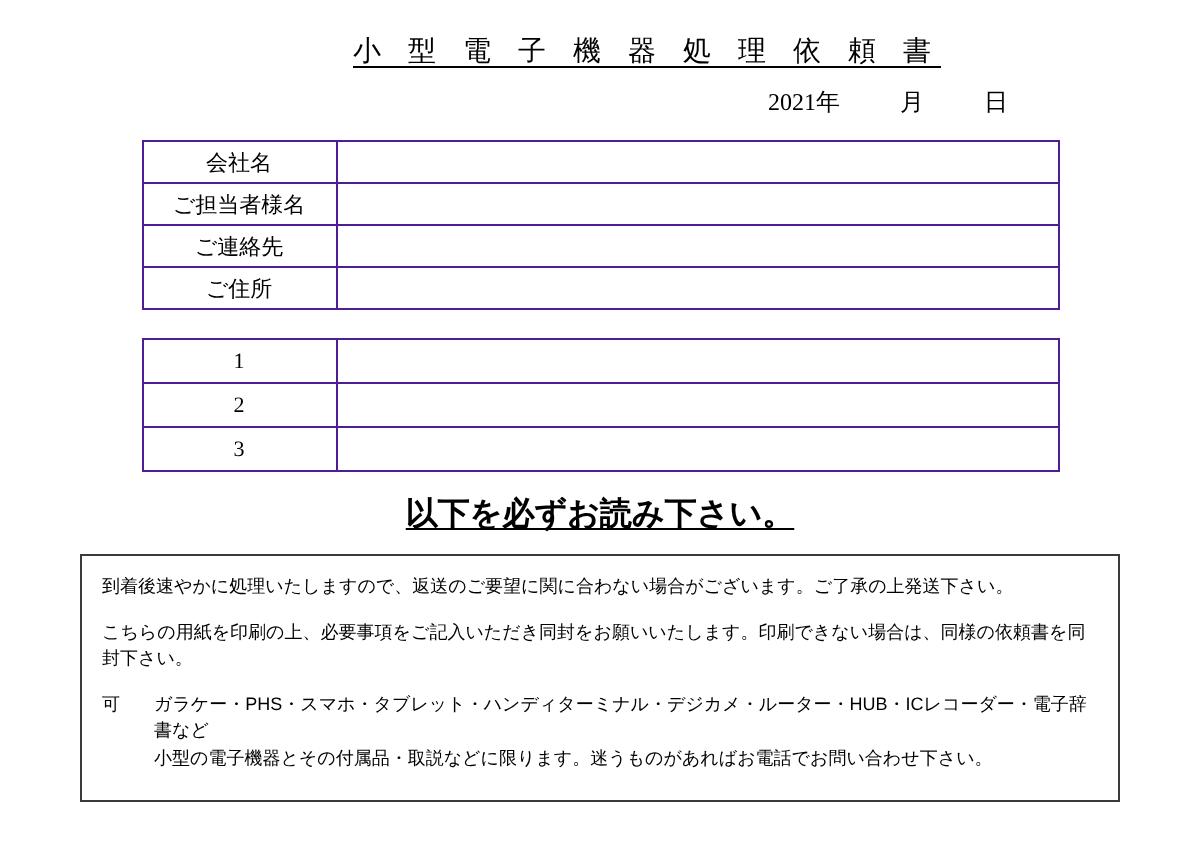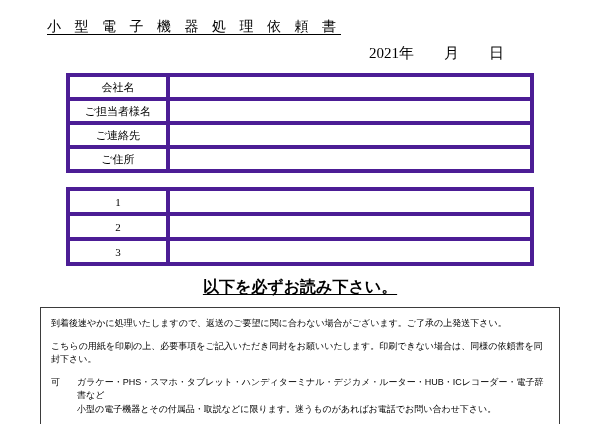--- a/index.html
+++ b/index.html
@@ -17,55 +17,55 @@
   .page {
     position: relative;
     width: 600px;
     height: 424px;
     box-sizing: border-box;
     padding: 0;
   }
 
   
   .title-row {
-    text-align: left;
+    text-align: center;
     margin-top: 17px;
     margin-left: 47px;
   }
   .doc-title {
     display: inline-block;
     font-size: 14px;
     letter-spacing: 5px;
     text-decoration: underline;
     text-underline-offset: 3px;
     font-weight: normal;
     color: #000;
   }
 
   
   .date-row {
     margin-top: 8px;
     padding-right: 96px;
     text-align: right;
-    font-size: 15px;
+    font-size: 12px;
   }
   .date-row .y { margin-right: 30px; }
   .date-row .m { margin-right: 30px; }
 
   
   table {
     border-collapse: collapse;
     table-layout: fixed;
   }
   .tbl {
     margin: 0 auto;
     width: 440px;
   }
   .tbl td {
-    border: 4px solid #4c1d95;
+    border: 1px solid #4c1d95;
     height: 18px;
     font-size: 11px;
     padding: 1px 4px;
     margin-top: 28px;
   }
   .tbl .lbl {
     width: 88px;
     text-align: center;
     white-space: nowrap;
   }

